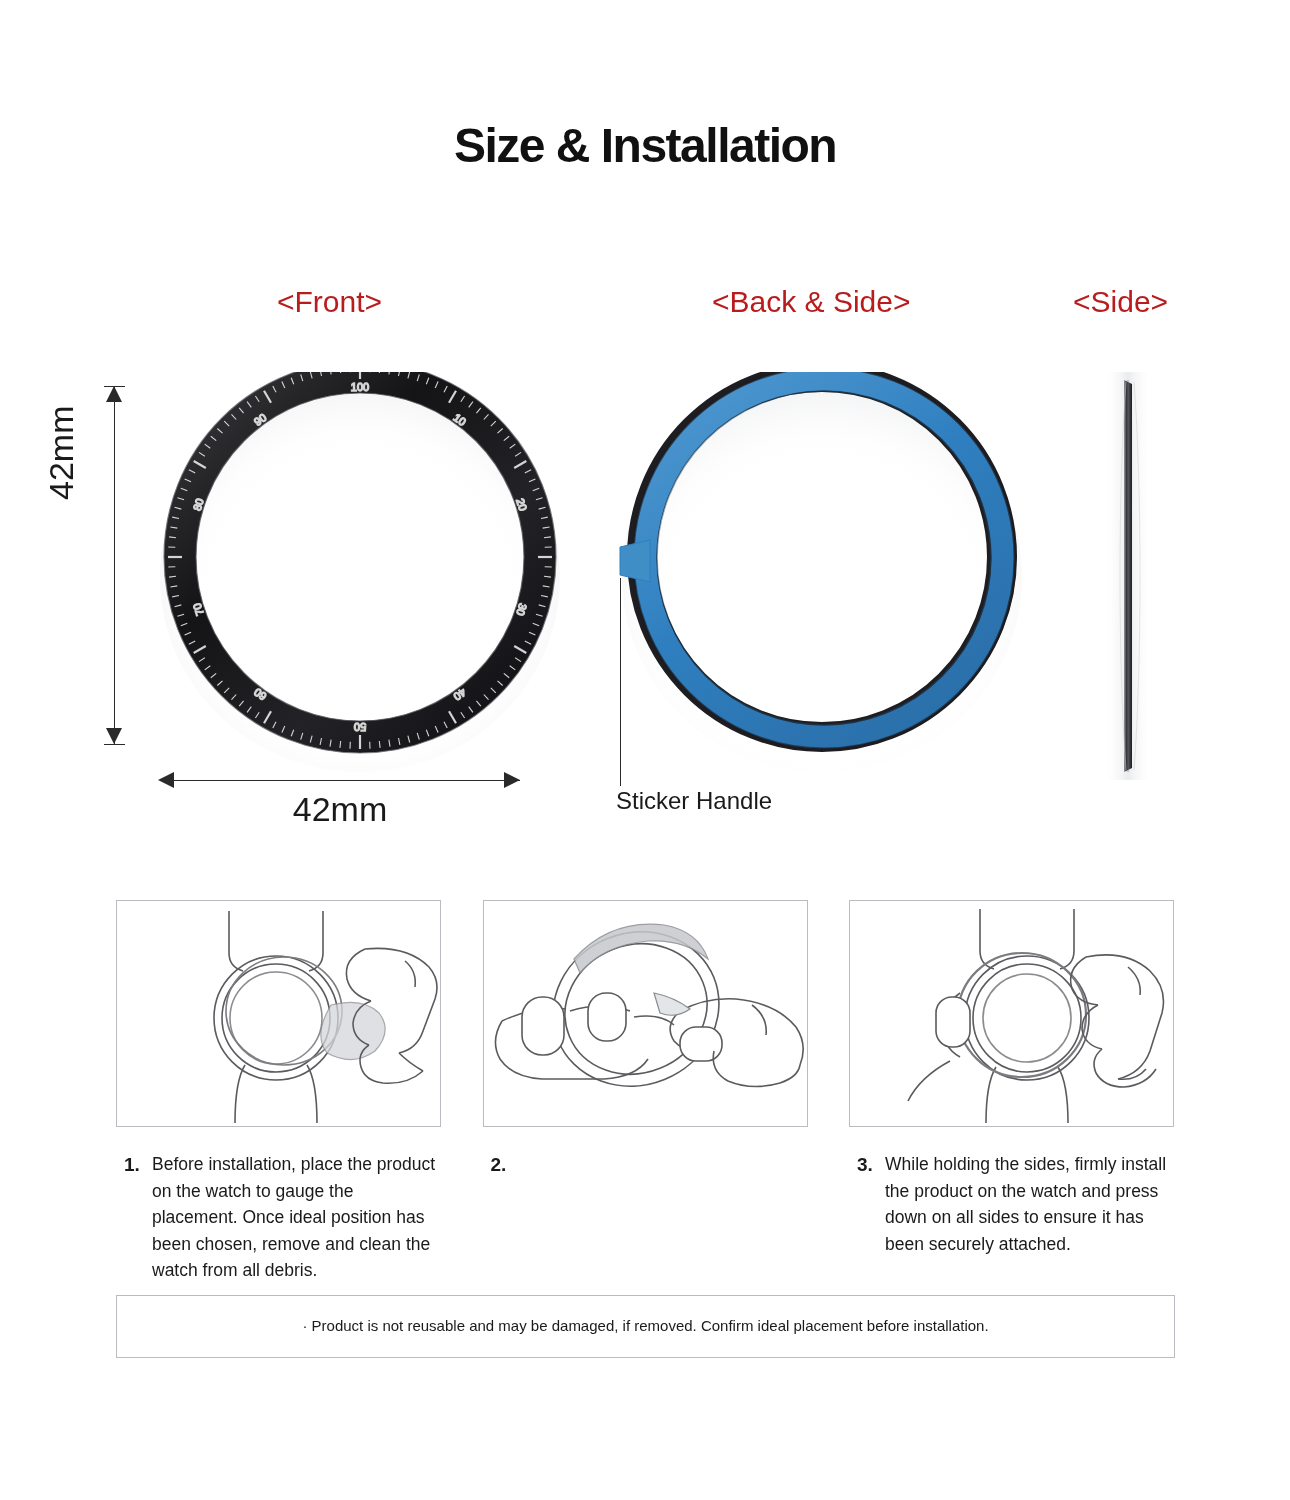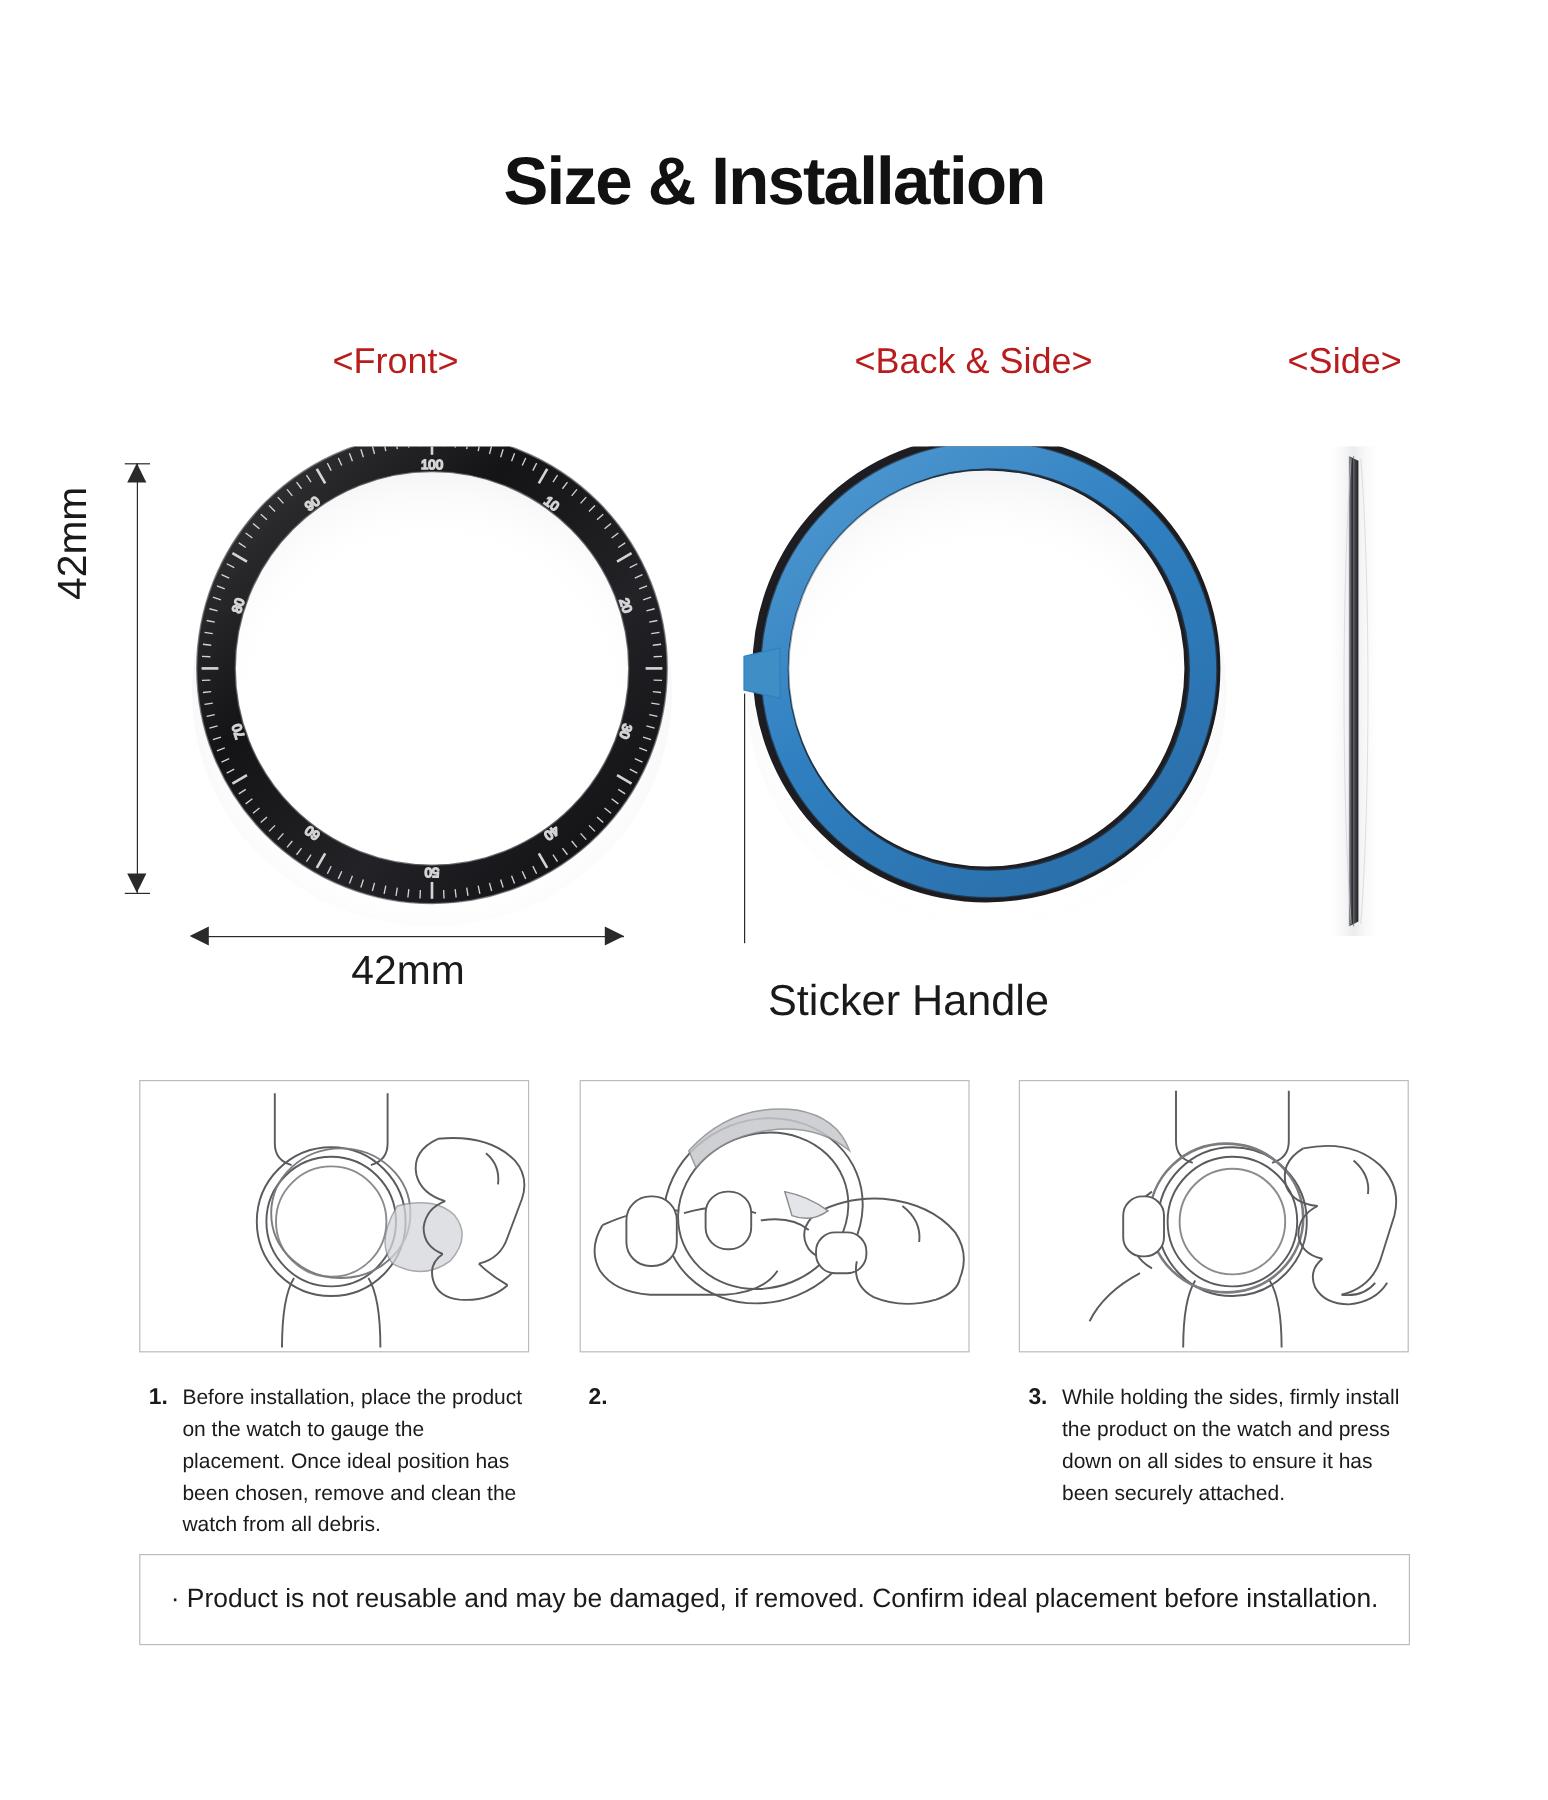--- a/index.html
+++ b/index.html
@@ -15,21 +15,21 @@
     color: #1a1a1a;
     overflow: hidden;
   }
 
   .page-title {
     position: absolute;
     top: 118px;
     left: 0;
     width: 1290px;
     text-align: center;
-    font-size: 56px;
+    font-size: 48px;
     font-weight: 700;
     letter-spacing: -1.5px;
     color: #111111;
   }
 
   
   .view-label {
     position: absolute;
     font-size: 30px;
     font-weight: 500;
@@ -127,25 +127,24 @@
     position: absolute;
     left: 620px;
     top: 578px;
     width: 1px;
     height: 208px;
     background: #2a2a2a;
   }
   .callout-text {
     position: absolute;
     left: 616px;
-    top: 813px;
-    font-size: 36px;
+    top: 787px;
+    font-size: 24px;
     font-weight: 500;
     white-space: nowrap;
-    margin-left: 24px;
   }
 
   
   .steps {
     position: absolute;
     top: 900px;
     left: 116px;
     width: 1060px;
     display: flex;
     justify-content: space-between;
@@ -185,21 +184,21 @@
     left: 116px;
     top: 1295px;
     width: 1059px;
     box-sizing: border-box;
     border: 1px solid #b9bcc0;
     padding: 16px 20px 18px;
     background: #fff;
   }
   .note-line {
     text-align: center;
-    font-size: 22px;
+    font-size: 15px;
     line-height: 1.82;
     color: #1a1a1a;
   }
 
   .bezel-tick-label {
     font-size: 11px;
     font-family: "Liberation Sans", sans-serif;
     fill: #e9e9e9;
   }
 </style>

